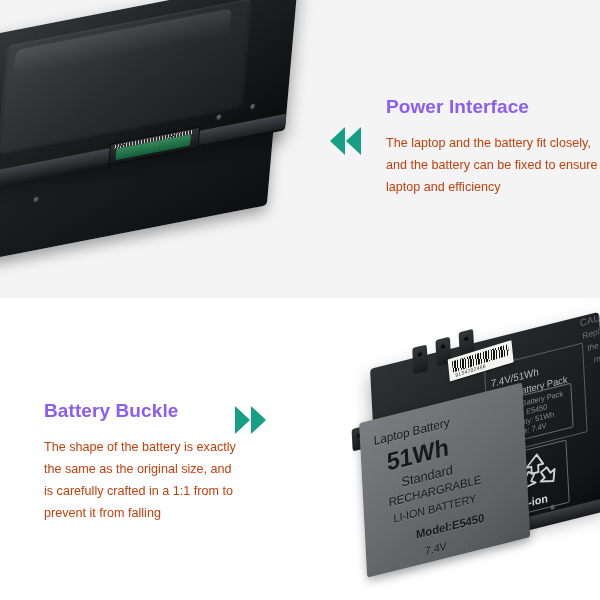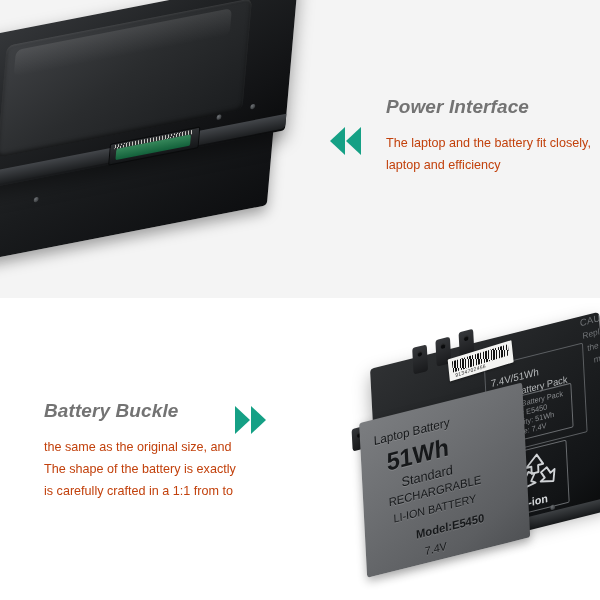--- a/index.html
+++ b/index.html
@@ -12,26 +12,25 @@
   }
 
   
   .panel { position:absolute; left:0; width:600px; overflow:hidden; }
   #panel-top    { top:0;    height:298px; background:#f4f4f4; }
   #panel-bottom { top:298px; height:302px; background:#ffffff; }
 
   
   .textblock { position:absolute; }
   .heading {
-    color:#737373;
+    color:#8b5cf6;
     font-size:19px;
     font-weight:bold;
     letter-spacing:0.1px;
     white-space:nowrap;
-    font-style:italic;
   }
   .body-line {
     color:#c2410c;
     font-size:12.6px;
     line-height:22px;
     white-space:nowrap;
   }
 
   #block-power   { left:386px; top:96px; }
   #block-power .heading { margin-bottom:14px; }
@@ -290,31 +289,33 @@
   </div>
 
   <div class="arrows left" id="arrows-power">
     <span class="arrow-glyph"></span>
     <span class="arrow-glyph"></span>
   </div>
 
   <div class="textblock" id="block-power">
     <div class="heading">Power Interface</div>
     <div class="body-line">The laptop and the battery fit closely,</div>
+    <div class="body-line">and the battery can be fixed to ensure</div>
     <div class="body-line">laptop and efficiency</div>
   </div>
 </div>
 
 <div class="panel" id="panel-bottom">
 
   <div class="textblock" id="block-buckle" style="top:102px;left:44px;">
     <div class="heading">Battery Buckle</div>
+    <div class="body-line">The shape of the battery is exactly</div>
     <div class="body-line">the same as the original size, and</div>
-    <div class="body-line">The shape of the battery is exactly</div>
     <div class="body-line">is carefully crafted in a 1:1 from to</div>
+    <div class="body-line">prevent it from falling</div>
   </div>
 
   <div class="arrows right" id="arrows-buckle" style="top:108px;left:235px;">
     <span class="arrow-glyph"></span>
     <span class="arrow-glyph"></span>
   </div>
 
   <div id="photo-bottom" style="top:32px;">
     <div id="bat-root">
 

